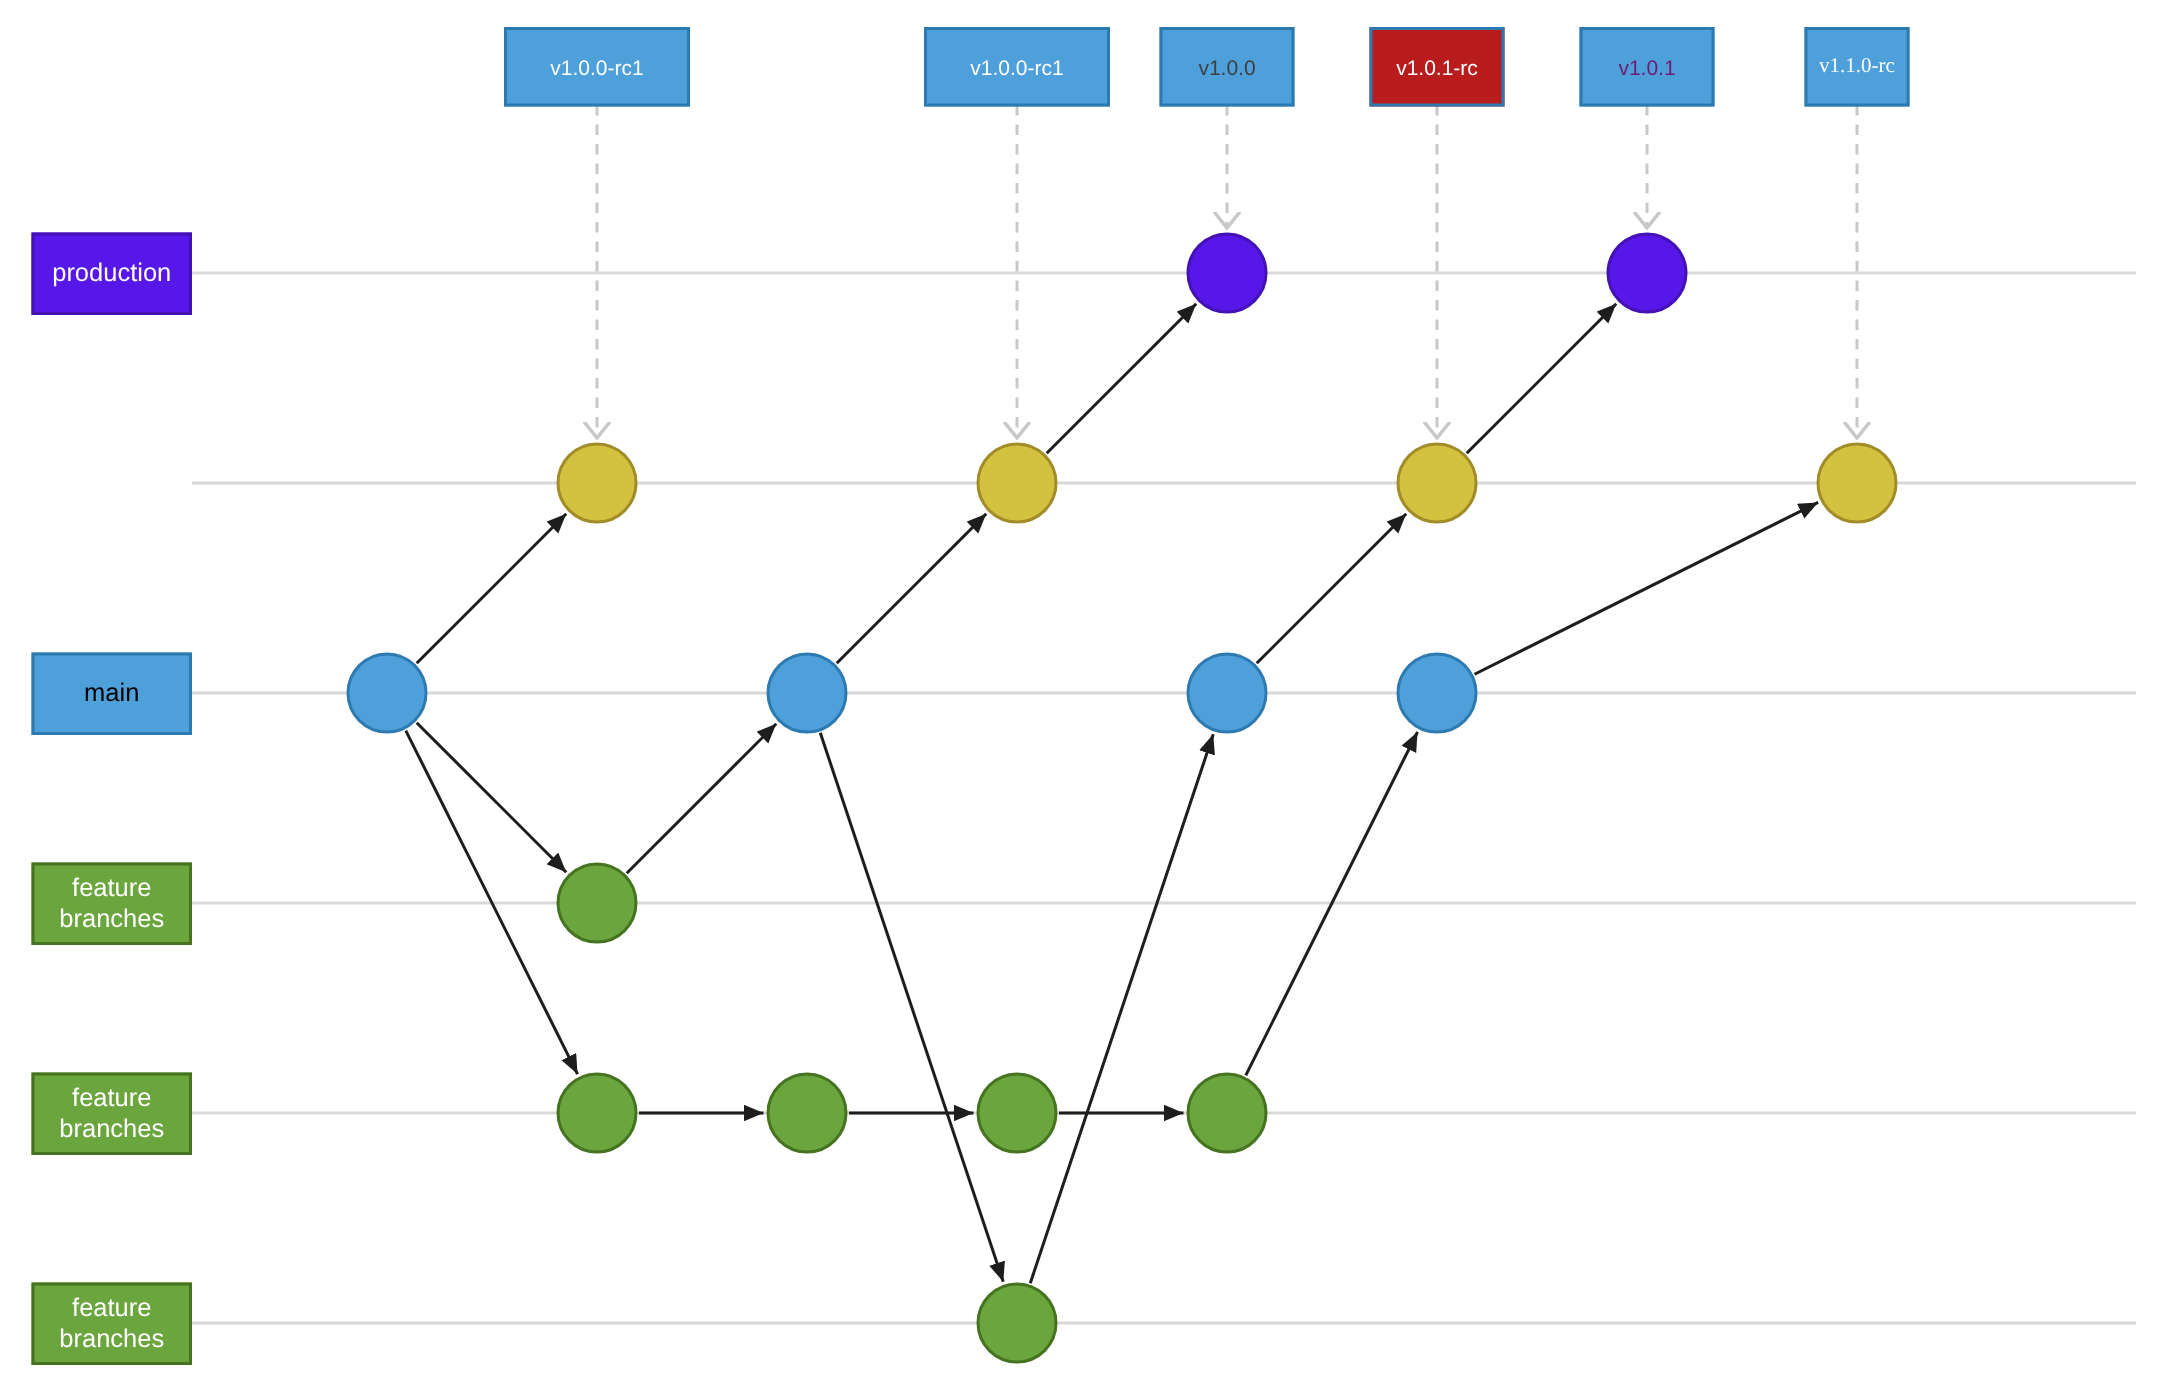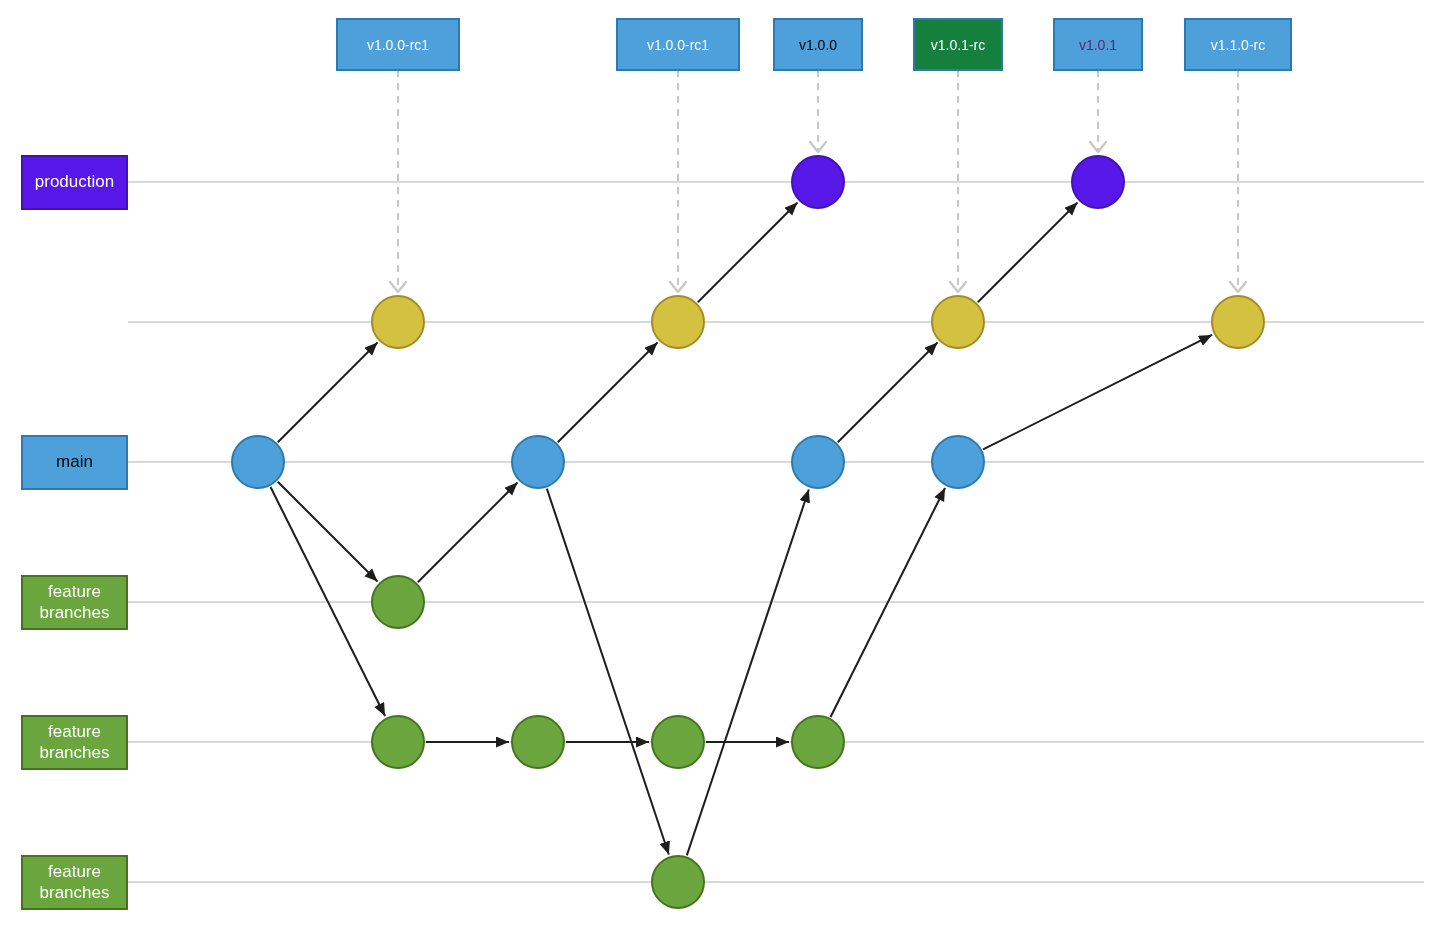--- a/index.html
+++ b/index.html
@@ -78,17 +78,17 @@
   <div class="lane-label" style="top: 435px; background-color: rgb(77, 160, 218); border-color: rgb(45, 122, 176); color: #000000;">main</div>
   <div class="lane-label" style="top: 575px; background-color: rgb(107, 165, 62); border-color: rgb(69, 115, 31); color: rgb(255, 255, 255);">feature
 branches</div>
   <div class="lane-label" style="top: 715px; background-color: rgb(107, 165, 62); border-color: rgb(69, 115, 31); color: rgb(255, 255, 255);">feature
 branches</div>
   <div class="lane-label" style="top: 855px; background-color: rgb(107, 165, 62); border-color: rgb(69, 115, 31); color: rgb(255, 255, 255);">feature
 branches</div>
 
   <div class="tag-box" style="left: 398px; width: 124px; background-color: rgb(77, 160, 218); border-color: rgb(45, 122, 176); color: rgb(255, 255, 255);">v1.0.0-rc1</div>
   <div class="tag-box" style="left: 678px; width: 124px; background-color: rgb(77, 160, 218); border-color: rgb(45, 122, 176); color: rgb(255, 255, 255);">v1.0.0-rc1</div>
-  <div class="tag-box" style="left: 818px; width: 90px; background-color: rgb(77, 160, 218); border-color: rgb(45, 122, 176); color: #000000;">v1.0.0</div>
-  <div class="tag-box" style="left: 958px; width: 90px; background-color: #15803d; border-color: rgb(45, 122, 176); color: rgb(255, 255, 255);">v1.0.1-rc</div>
+  <div class="tag-box" style="left: 818px; width: 90px; background-color: rgb(77, 160, 218); border-color: rgb(45, 122, 176); color: #404040;">v1.0.0</div>
+  <div class="tag-box" style="left: 958px; width: 90px; background-color: #b91c1c; border-color: rgb(45, 122, 176); color: rgb(255, 255, 255);">v1.0.1-rc</div>
   <div class="tag-box" style="left: 1098px; width: 90px; background-color: rgb(77, 160, 218); border-color: rgb(45, 122, 176); color: #701a75;">v1.0.1</div>
-  <div class="tag-box" style="left: 1238px; width: 108px; background-color: rgb(77, 160, 218); border-color: rgb(45, 122, 176); color: rgb(255, 255, 255);">v1.1.0-rc</div>
+  <div class="tag-box" style="left: 1238px; width: 70px; background-color: rgb(77, 160, 218); border-color: rgb(45, 122, 176); color: rgb(255, 255, 255); font-family: Liberation Serif, serif;">v1.1.0-rc</div>
 </div>
 
 </body></html>

